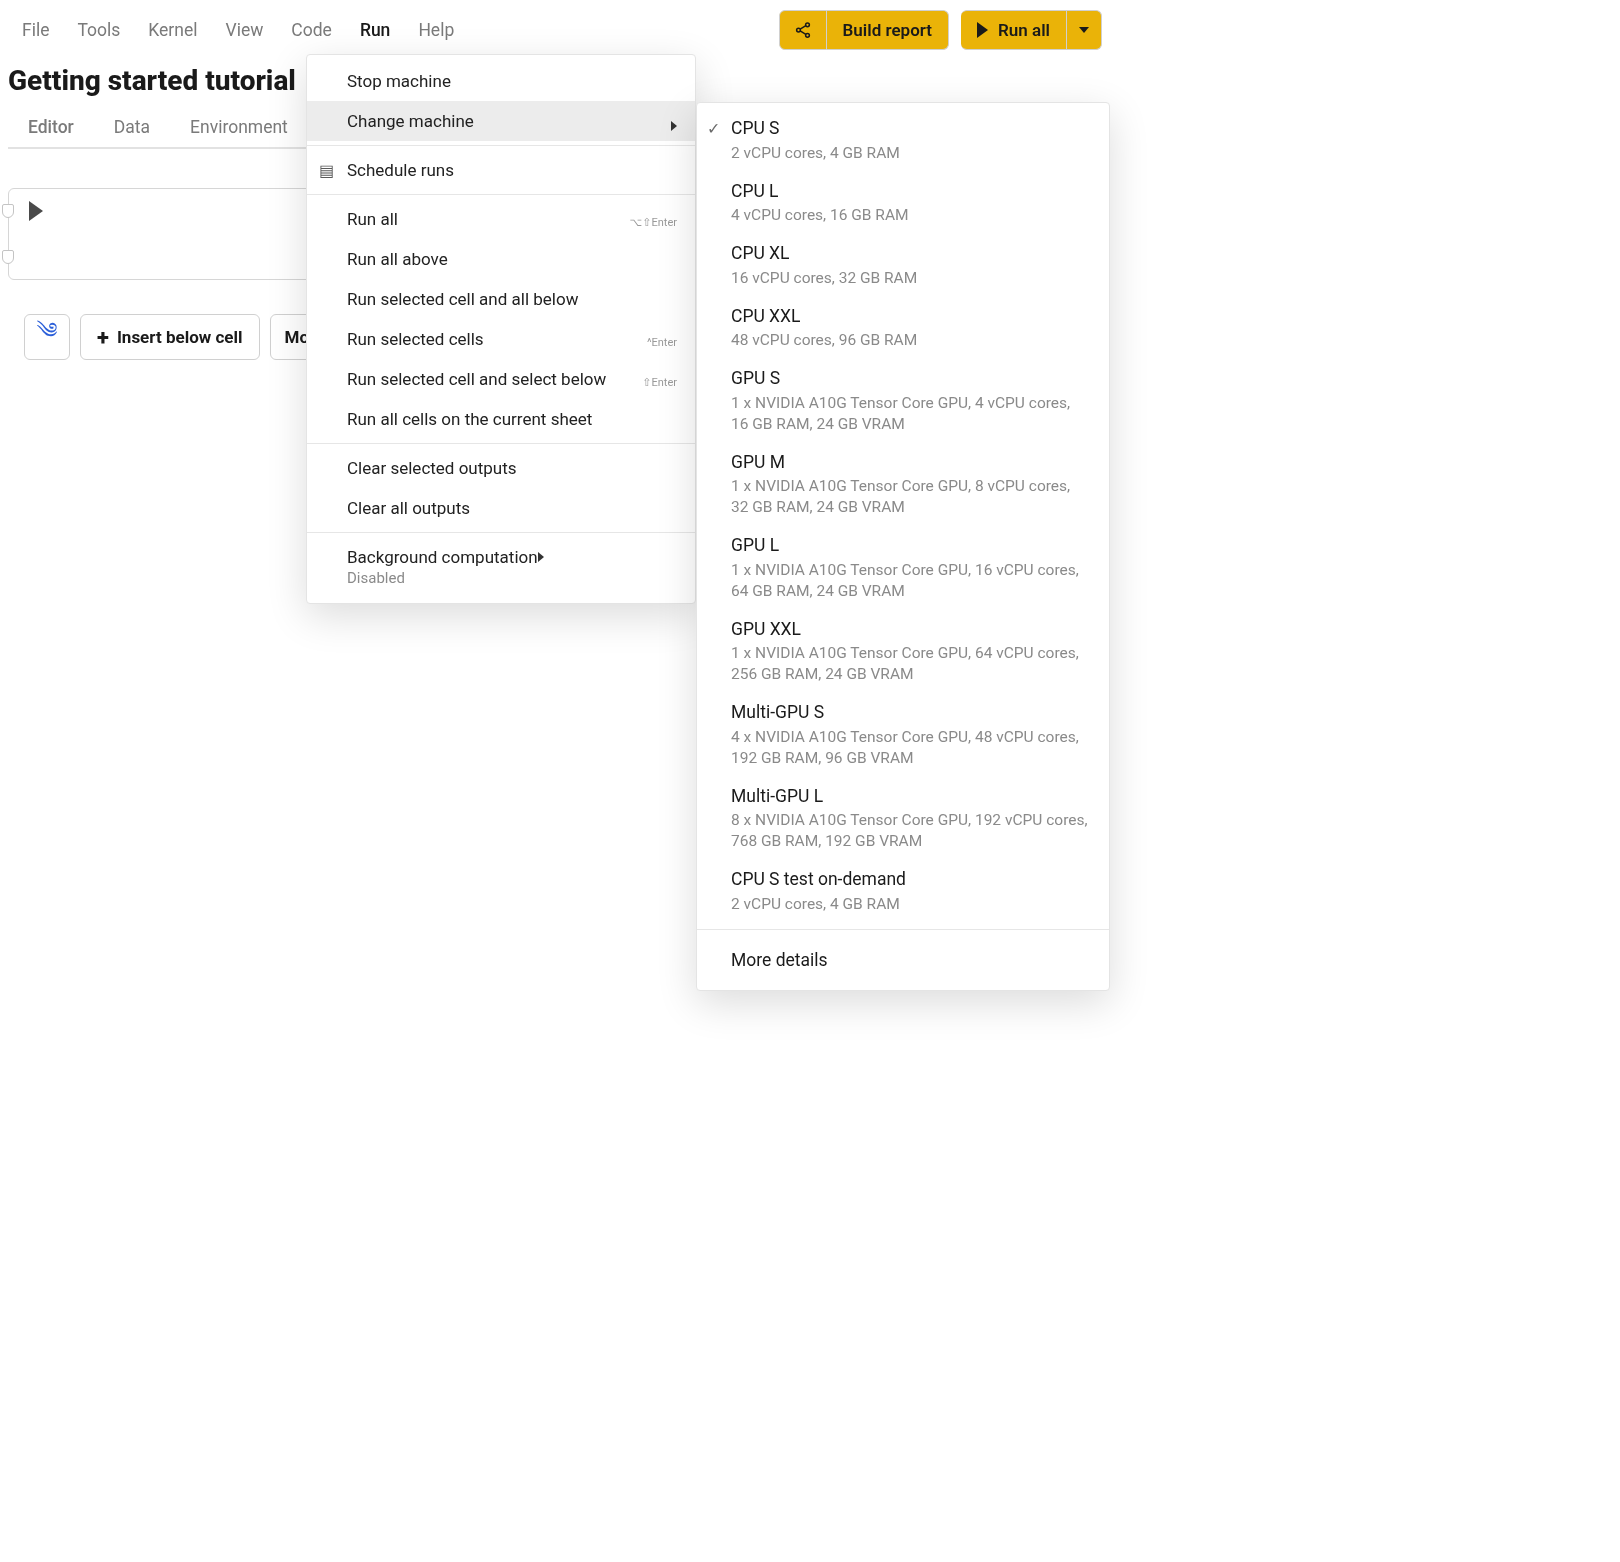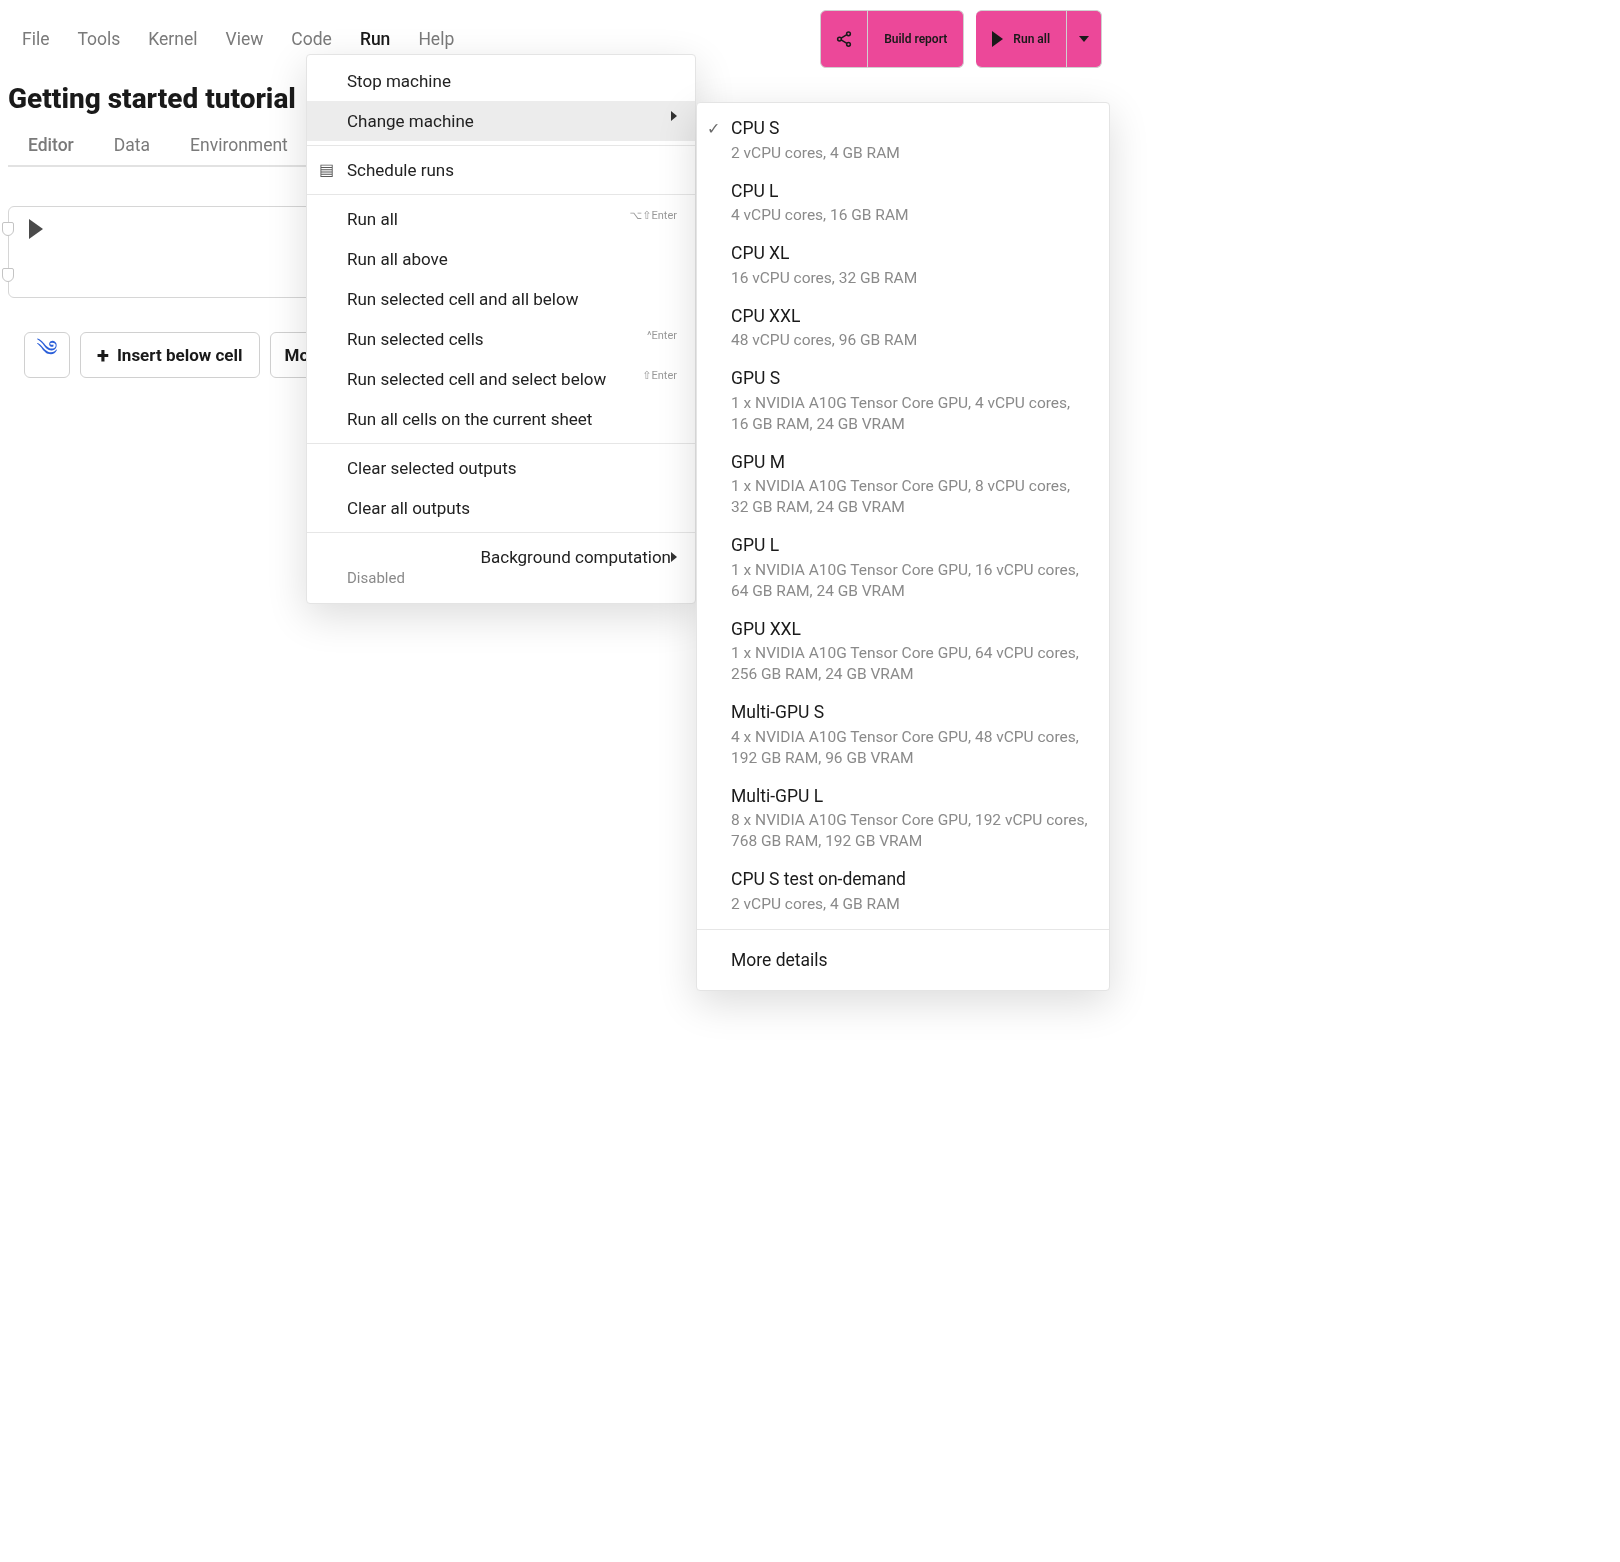--- a/index.html
+++ b/index.html
@@ -31,26 +31,26 @@
   .menubar-item.active {
     color: #1a1a1a;
     font-weight: 500;
   }
   .toolbar {
     display: flex;
     gap: 0;
   }
   .tool-btn {
     border: 1px solid #d0d0d0;
-    background: #ec4899;
-    height: 58px;
+    background: #eab308;
+    height: 40px;
     display: flex;
     align-items: center;
     padding: 0 16px;
-    font-size: 12px;
+    font-size: 17px;
     font-weight: 600;
     color: #1a1a1a;
     cursor: pointer;
   }
   .tool-btn.icon-only { padding: 0 14px; }
   .tool-btn:first-child { border-radius: 6px 0 0 6px; }
   .tool-btn + .tool-btn { border-left: none; }
   .tool-btn.run-all { border-radius: 6px 0 0 6px; margin-left: 12px; }
   .tool-btn.caret { border-radius: 0 6px 6px 0; padding: 0 12px; }
   .tool-btn.build { border-radius: 0 6px 6px 0; }
@@ -165,21 +165,21 @@
     width: 390px;
     background: #fff;
     border: 1px solid #e4e4e4;
     border-radius: 4px;
     box-shadow: 0 12px 40px rgba(0,0,0,0.14);
     z-index: 10;
     padding: 6px 0;
   }
   .menu-item {
     display: flex;
-    align-items: flex-start;
+    align-items: flex-end;
     justify-content: space-between;
     padding: 10px 18px 10px 40px;
     font-size: 17px;
     color: #222;
     position: relative;
     cursor: pointer;
   }
   .menu-item.hovered {
     background: #ececec;
   }
@@ -201,21 +201,21 @@
   }
   .menu-sep {
     border-top: 1px solid #e6e6e6;
     margin: 4px 0;
   }
   .menu-item .sublabel {
     color: #8a8a8a;
     font-size: 15px;
   }
   .menu-item.col { flex-direction: column; align-items: flex-start; gap: 2px; }
-  .menu-item.col .row1 { display:flex; width:100%; justify-content:flex-end; align-items:center; }
+  .menu-item.col .row1 { display:flex; width:100%; justify-content:flex-start; align-items:center; }
 
   
   .machine-menu {
     position: absolute;
     top: 102px;
     left: 696px;
     width: 414px;
     background: #fff;
     border: 1px solid #e4e4e4;
     border-radius: 4px;

